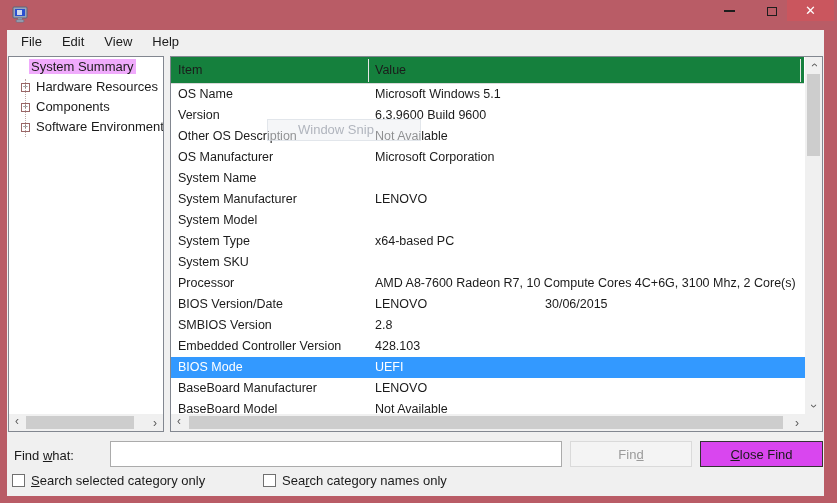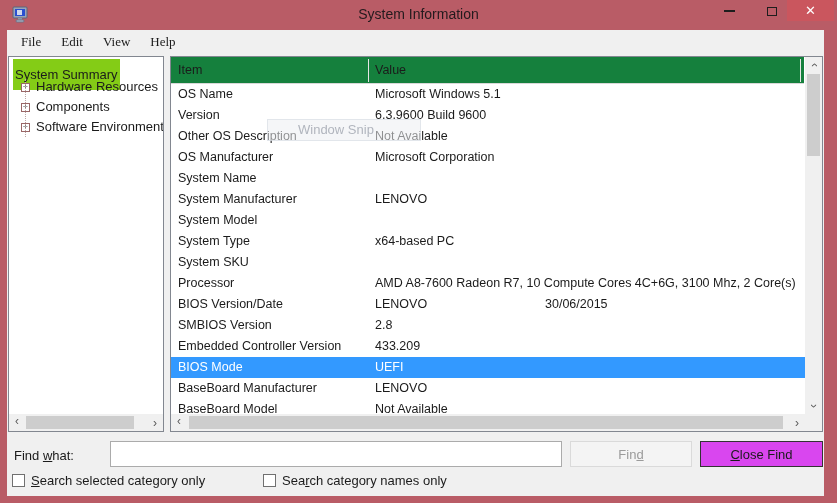--- a/index.html
+++ b/index.html
@@ -16,25 +16,25 @@
   .cap-btn{position:absolute; top:0; height:22px; display:flex; align-items:center; justify-content:center; cursor:default;}
   .btn-min{left:714px; width:30px;}
   .btn-max{left:757px; width:30px;}
   .btn-close{left:787px; width:47px; height:21px; background:var(--close); color:#fff; font-size:13px;}
   .glyph-min{width:11px; height:2px; background:#1d1d1d;}
   .glyph-max{width:10px; height:9px; border:1px solid #1d1d1d;}
   
   .frame{position:absolute; left:7px; top:30px; width:817px; height:466px; background:var(--winbg);}
   
   .menubar{position:absolute; left:0; top:0; width:100%; height:24px; display:flex; padding-left:4px; font-size:13px; color:#1b1b1b;}
-  .menu-item{padding:4px 10px; cursor:default;font-family:Liberation Serif, serif;}
+  .menu-item{padding:4px 10px; cursor:default;}
   
   .tree-panel{position:absolute; left:1px; top:26px; width:156px; height:376px; background:#fff; border:1px solid var(--pborder); overflow:hidden;}
   .tree-item{position:relative; height:20px; font-size:13px; color:#1b1b1b; white-space:nowrap; padding-top:2px;}
-  .tree-root-label{display:inline-block; margin-left:4px; padding:8px 2px; background:#84cc16;}
+  .tree-root-label{display:inline-block; margin-left:20px; padding:0 2px; background:#f0abfc;}
   .tree-child-label{display:inline-block; margin-left:27px;}
   .expander{position:absolute; left:12px; top:6px; width:9px; height:9px; border:1px solid #966; background:#fff;
             font-size:9px; line-height:7px; text-align:center; color:#444;}
   .dotline{position:absolute; left:16px; top:22px; width:1px; height:58px; border-left:1px dotted #b9a5a5;}
   
   .sb{position:absolute; background:#f0f0f0;}
   .sb-arrow{position:absolute; color:#5a5a5a; font-size:12px; display:flex; align-items:center; justify-content:center; background:#f0f0f0;}
   .sb-thumb{position:absolute; background:#cdcdcd;}
   .rot-l{transform:rotate(180deg);} .rot-u{transform:rotate(-90deg);} .rot-d{transform:rotate(90deg);}
   
@@ -71,21 +71,20 @@
   <div class="titlebar">
     <div class="app-icon">
       <svg width="19" height="19" viewBox="0 0 19 19">
         <rect x="2" y="2" width="14" height="11" rx="1" fill="#9aa4b8" stroke="#5a6478"></rect>
         <rect x="4" y="4" width="10" height="7" fill="#2a4fd0"></rect>
         <rect x="6" y="5" width="5" height="5" fill="#cfd8ee"></rect>
         <rect x="7" y="13" width="4" height="2" fill="#8c94a8"></rect>
         <rect x="5" y="15" width="8" height="2" rx="1" fill="#b8c0d2" stroke="#6a7488"></rect>
       </svg>
     </div>
-    <div class="title">System Information</div>
     <div class="cap-btn btn-min">
         <div class="glyph-min"></div>
       </div>
     <div class="cap-btn btn-max">
         <div class="glyph-max"></div>
       </div>
     <div class="cap-btn btn-close">
         <span>✕</span>
       </div>
   </div>
@@ -167,21 +166,21 @@
             <span class="c-item">BIOS Version/Date</span>
             <span class="c-val">LENOVO</span>
             <span class="c-val2">30/06/2015</span>
           </div>
           <div class="lrow">
             <span class="c-item">SMBIOS Version</span>
             <span class="c-val">2.8</span>
           </div>
           <div class="lrow">
             <span class="c-item">Embedded Controller Version</span>
-            <span class="c-val">433.209</span>
+            <span class="c-val">428.103</span>
           </div>
           <div class="lrow sel">
             <span class="c-item">BIOS Mode</span>
             <span class="c-val">UEFI</span>
           </div>
           <div class="lrow">
             <span class="c-item">BaseBoard Manufacturer</span>
             <span class="c-val">LENOVO</span>
           </div>
           <div class="lrow">

